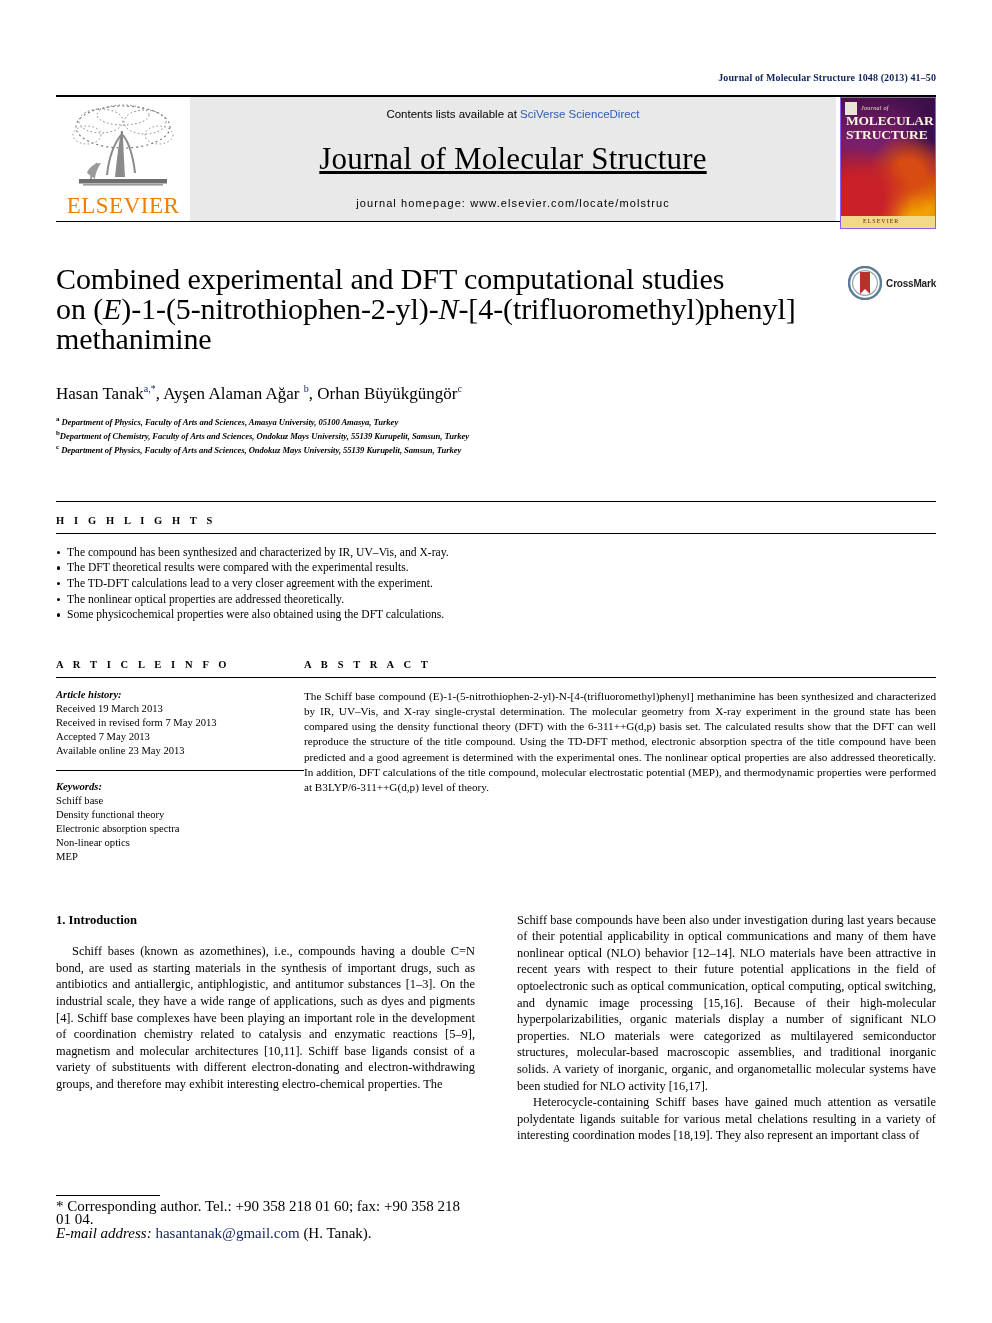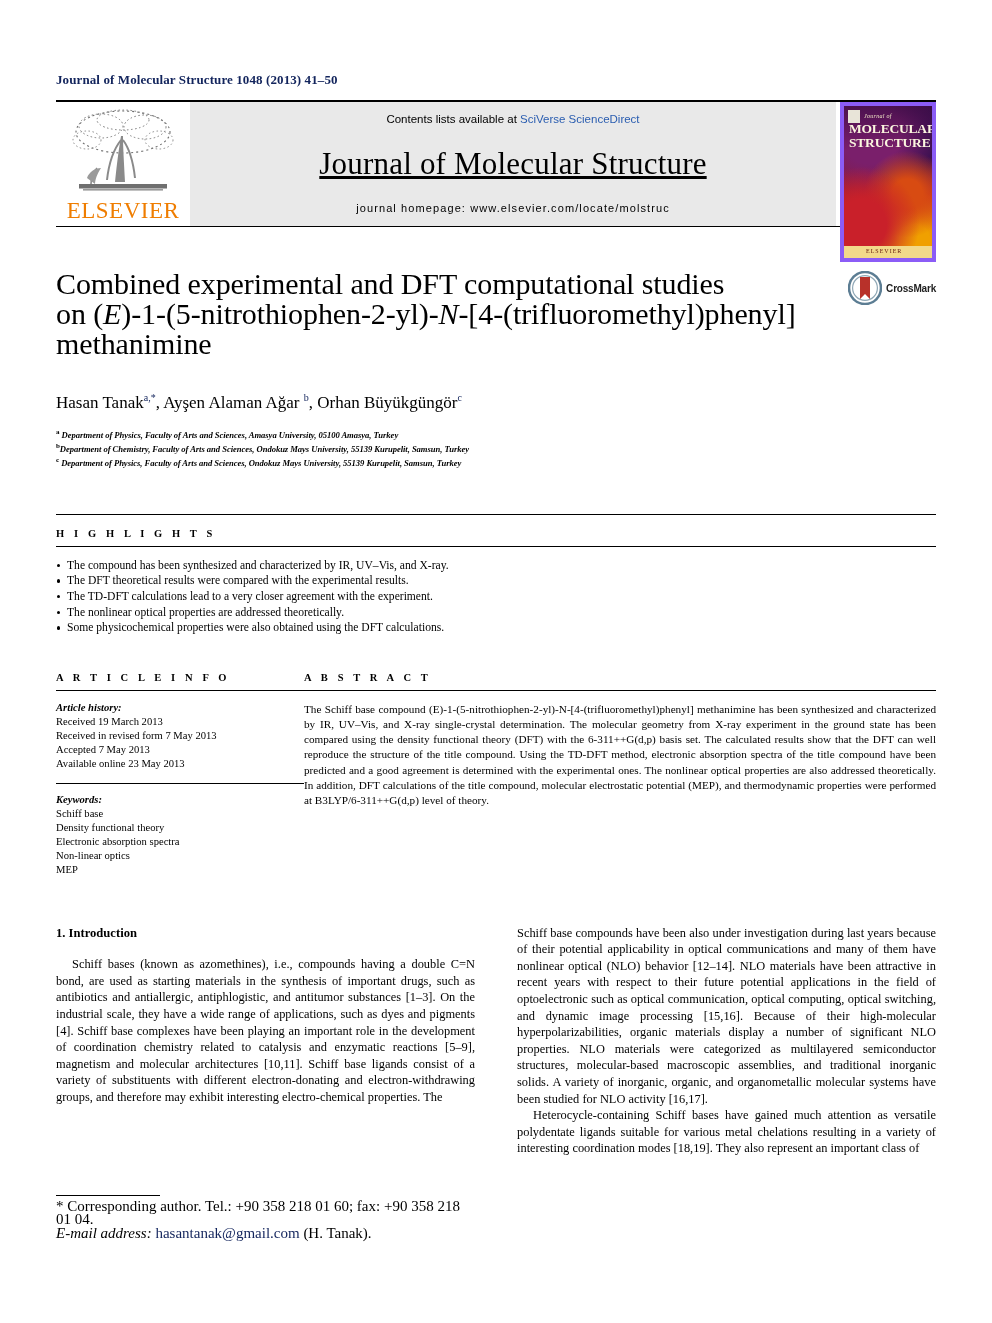--- a/index.html
+++ b/index.html
@@ -18,22 +18,22 @@
   .page {
     position: relative;
     width: 992px;
     height: 1323px;
     box-sizing: border-box;
     padding: 0 56px;
   }
 
   
   .running-head {
-    text-align: left;
-    font-size: 13px;
+    text-align: right;
+    font-size: 10px;
     font-weight: bold;
     color: #12245c;
     padding-top: 72px;
     letter-spacing: .1px;
   }
   .rule-thick {
     border-top: 2.2px solid #000;
     margin-top: 12px;
   }
 
@@ -95,25 +95,25 @@
   }
   .cover-cell {
     width: 100px;
     flex: 0 0 100px;
     display: flex;
     align-items: flex-start;
     justify-content: flex-end;
   }
   .cover {
     width: 96px;
-    height: 160px;
+    height: 132px;
     position: relative;
     overflow: hidden;
     background: #7f1d1d;
-    border: 4px solid #8b5cf6;
+    border: 1px solid #8b5cf6;
     box-sizing: border-box;
   }
   .cover .c-bg {
     position: absolute;
     inset: 0;
     background:
       radial-gradient(circle at 20% 78%, #c9202a 0 18%, rgba(201,32,42,0) 42%),
       radial-gradient(circle at 72% 58%, #d84b12 0 14%, rgba(216,75,18,0) 40%),
       radial-gradient(circle at 80% 88%, #f0a000 0 10%, rgba(240,160,0,0) 32%),
       radial-gradient(circle at 30% 18%, #7a1f6b 0 22%, rgba(122,31,107,0) 48%),
@@ -191,21 +191,21 @@
     font-size: 10px;
     font-weight: bold;
     color: #222;
     letter-spacing: -.2px;
   }
 
   
   .authors {
     margin-top: 24px;
     font-size: 17px;
-    line-height: 30px;
+    line-height: 22px;
   }
   .authors sup {
     font-size: 10px;
     color: #12245c;
     vertical-align: super;
   }
   .affils {
     margin-top: 9px;
     font-size: 8.6px;
     line-height: 11.5px;

